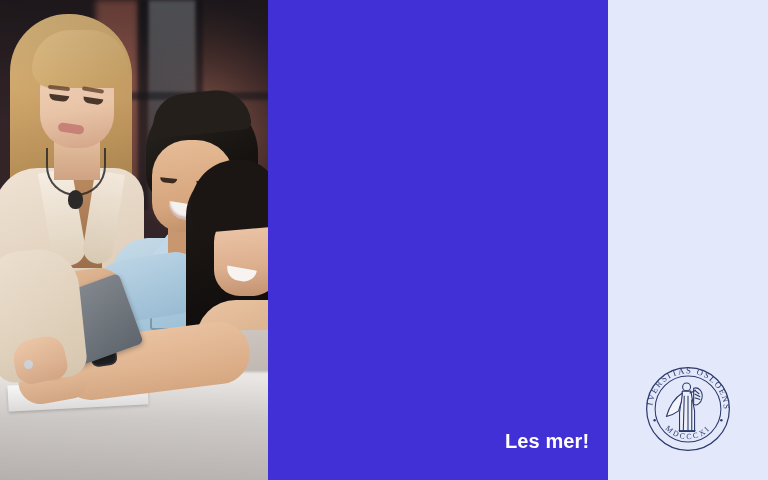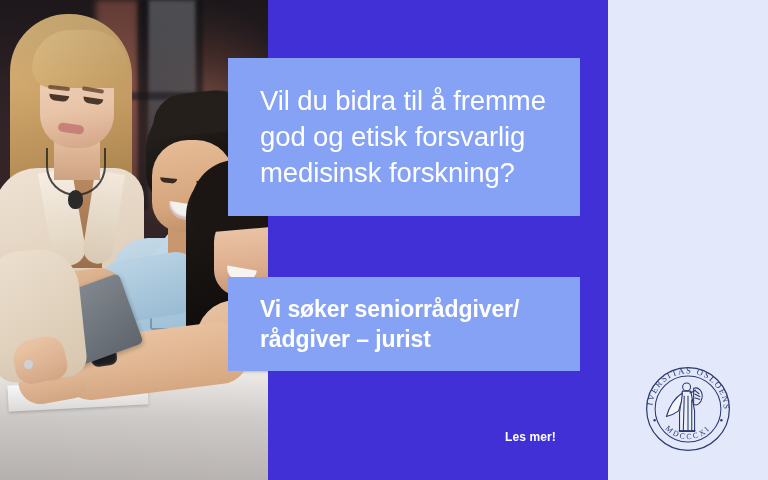--- a/index.html
+++ b/index.html
@@ -323,21 +323,21 @@
     letter-spacing: -0.1px;
     padding-left: 32px;
     padding-right: 10px;
     white-space: pre-line;
   }
 
   .cta {
     position: absolute;
     left: 505px; top: 430px;
     color: #ffffff;
-    font-size: 12px;
+    font-size: 20px;
     font-weight: 700;
     letter-spacing: .1px;
   }
 
   
   .rek-logo {
     position: absolute;
     left: 648px; top: 26px;
     width: 92px; height: 44px;
     display: flex; align-items: center; gap: 3px;
@@ -426,30 +426,21 @@
     <div class="w1-hand"></div>
     <div class="w1-ring"></div>
 
     <div class="ph-shade"></div>
   </div>
 
   <div class="purple-panel"></div>
 
   <div class="right-panel"></div>
 
-  <div class="headline-box">
-    <div class="headline-text">Vil du bidra til å fremme
-god og etisk forsvarlig
-medisinsk forskning?</div>
-  </div>
-
-  <div class="subhead-box">
-    <div class="subhead-text">Vi søker seniorrådgiver/
-rådgiver – jurist</div>
-  </div>
+
 
   <div class="cta">Les mer!</div>
 
 
   <div class="uio-seal">
     <svg viewBox="0 0 100 100">
       <defs>
         <path id="arcTop" d="M 12,50 A 38,38 0 0 1 88,50" fill="none"></path>
         <path id="arcBot" d="M 18,50 A 32,32 0 0 0 82,50" fill="none"></path>
       </defs>

